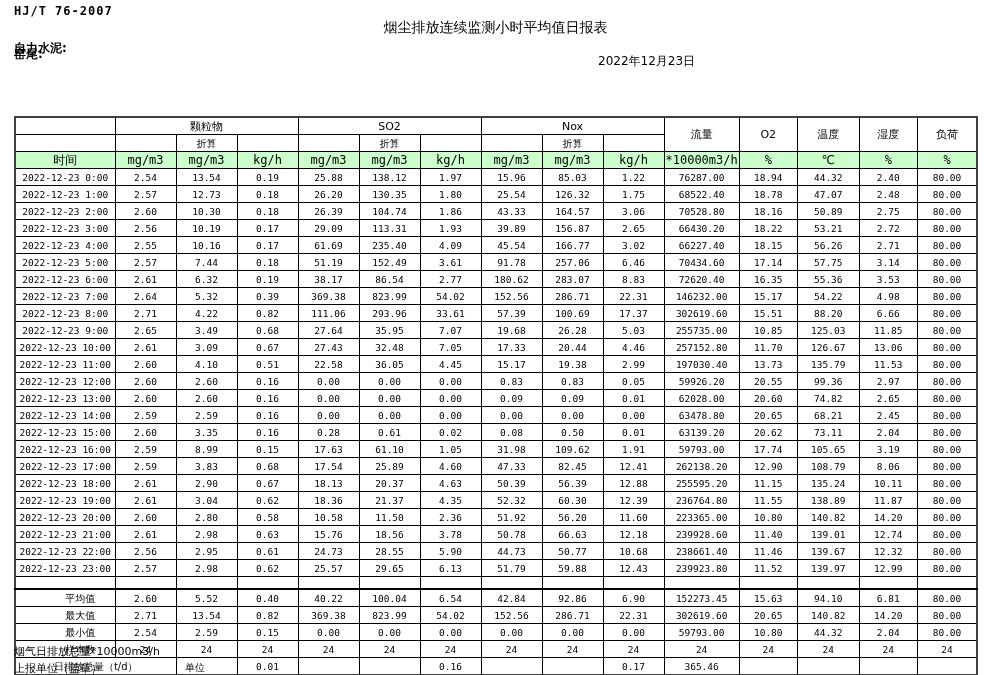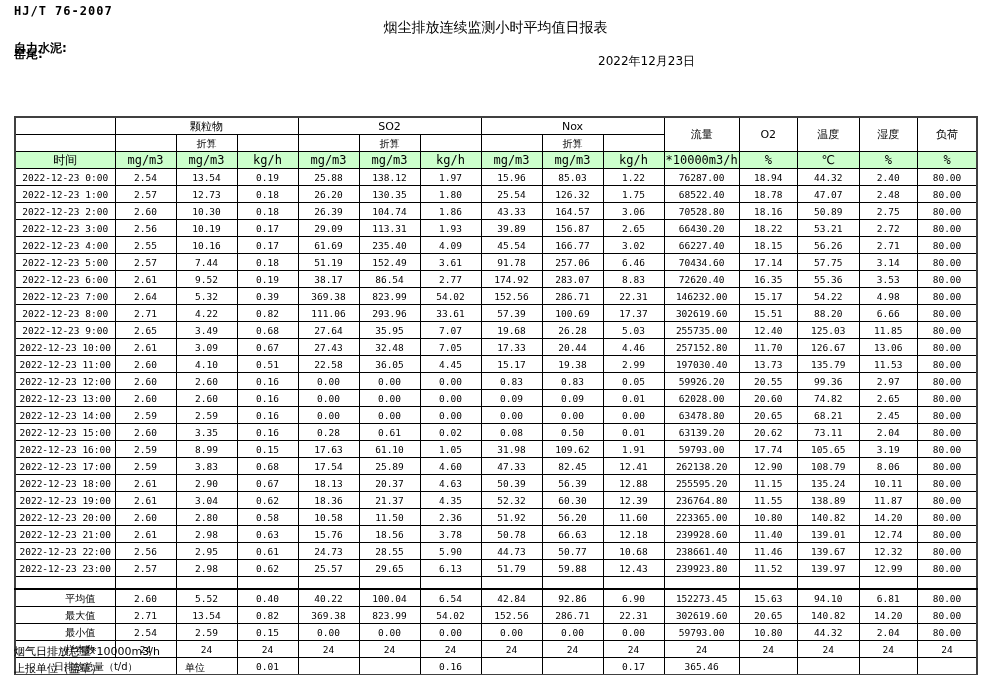--- a/index.html
+++ b/index.html
@@ -196,26 +196,26 @@
           <td>6.46</td>
           <td>70434.60</td>
           <td>17.14</td>
           <td>57.75</td>
           <td>3.14</td>
           <td>80.00</td>
         </tr>
         <tr class="data-row">
           <td>2022-12-23 6:00</td>
           <td>2.61</td>
-          <td>9.52</td>
+          <td>6.32</td>
           <td>0.19</td>
           <td>38.17</td>
           <td>86.54</td>
           <td>2.77</td>
-          <td>174.92</td>
+          <td>180.62</td>
           <td>283.07</td>
           <td>8.83</td>
           <td>72620.40</td>
           <td>16.35</td>
           <td>55.36</td>
           <td>3.53</td>
           <td>80.00</td>
         </tr>
         <tr class="data-row">
           <td>2022-12-23 7:00</td>
@@ -256,21 +256,21 @@
           <td>2.65</td>
           <td>3.49</td>
           <td>0.68</td>
           <td>27.64</td>
           <td>35.95</td>
           <td>7.07</td>
           <td>19.68</td>
           <td>26.28</td>
           <td>5.03</td>
           <td>255735.00</td>
-          <td>12.40</td>
+          <td>10.85</td>
           <td>125.03</td>
           <td>11.85</td>
           <td>80.00</td>
         </tr>
         <tr class="data-row">
           <td>2022-12-23 10:00</td>
           <td>2.61</td>
           <td>3.09</td>
           <td>0.67</td>
           <td>27.43</td>

